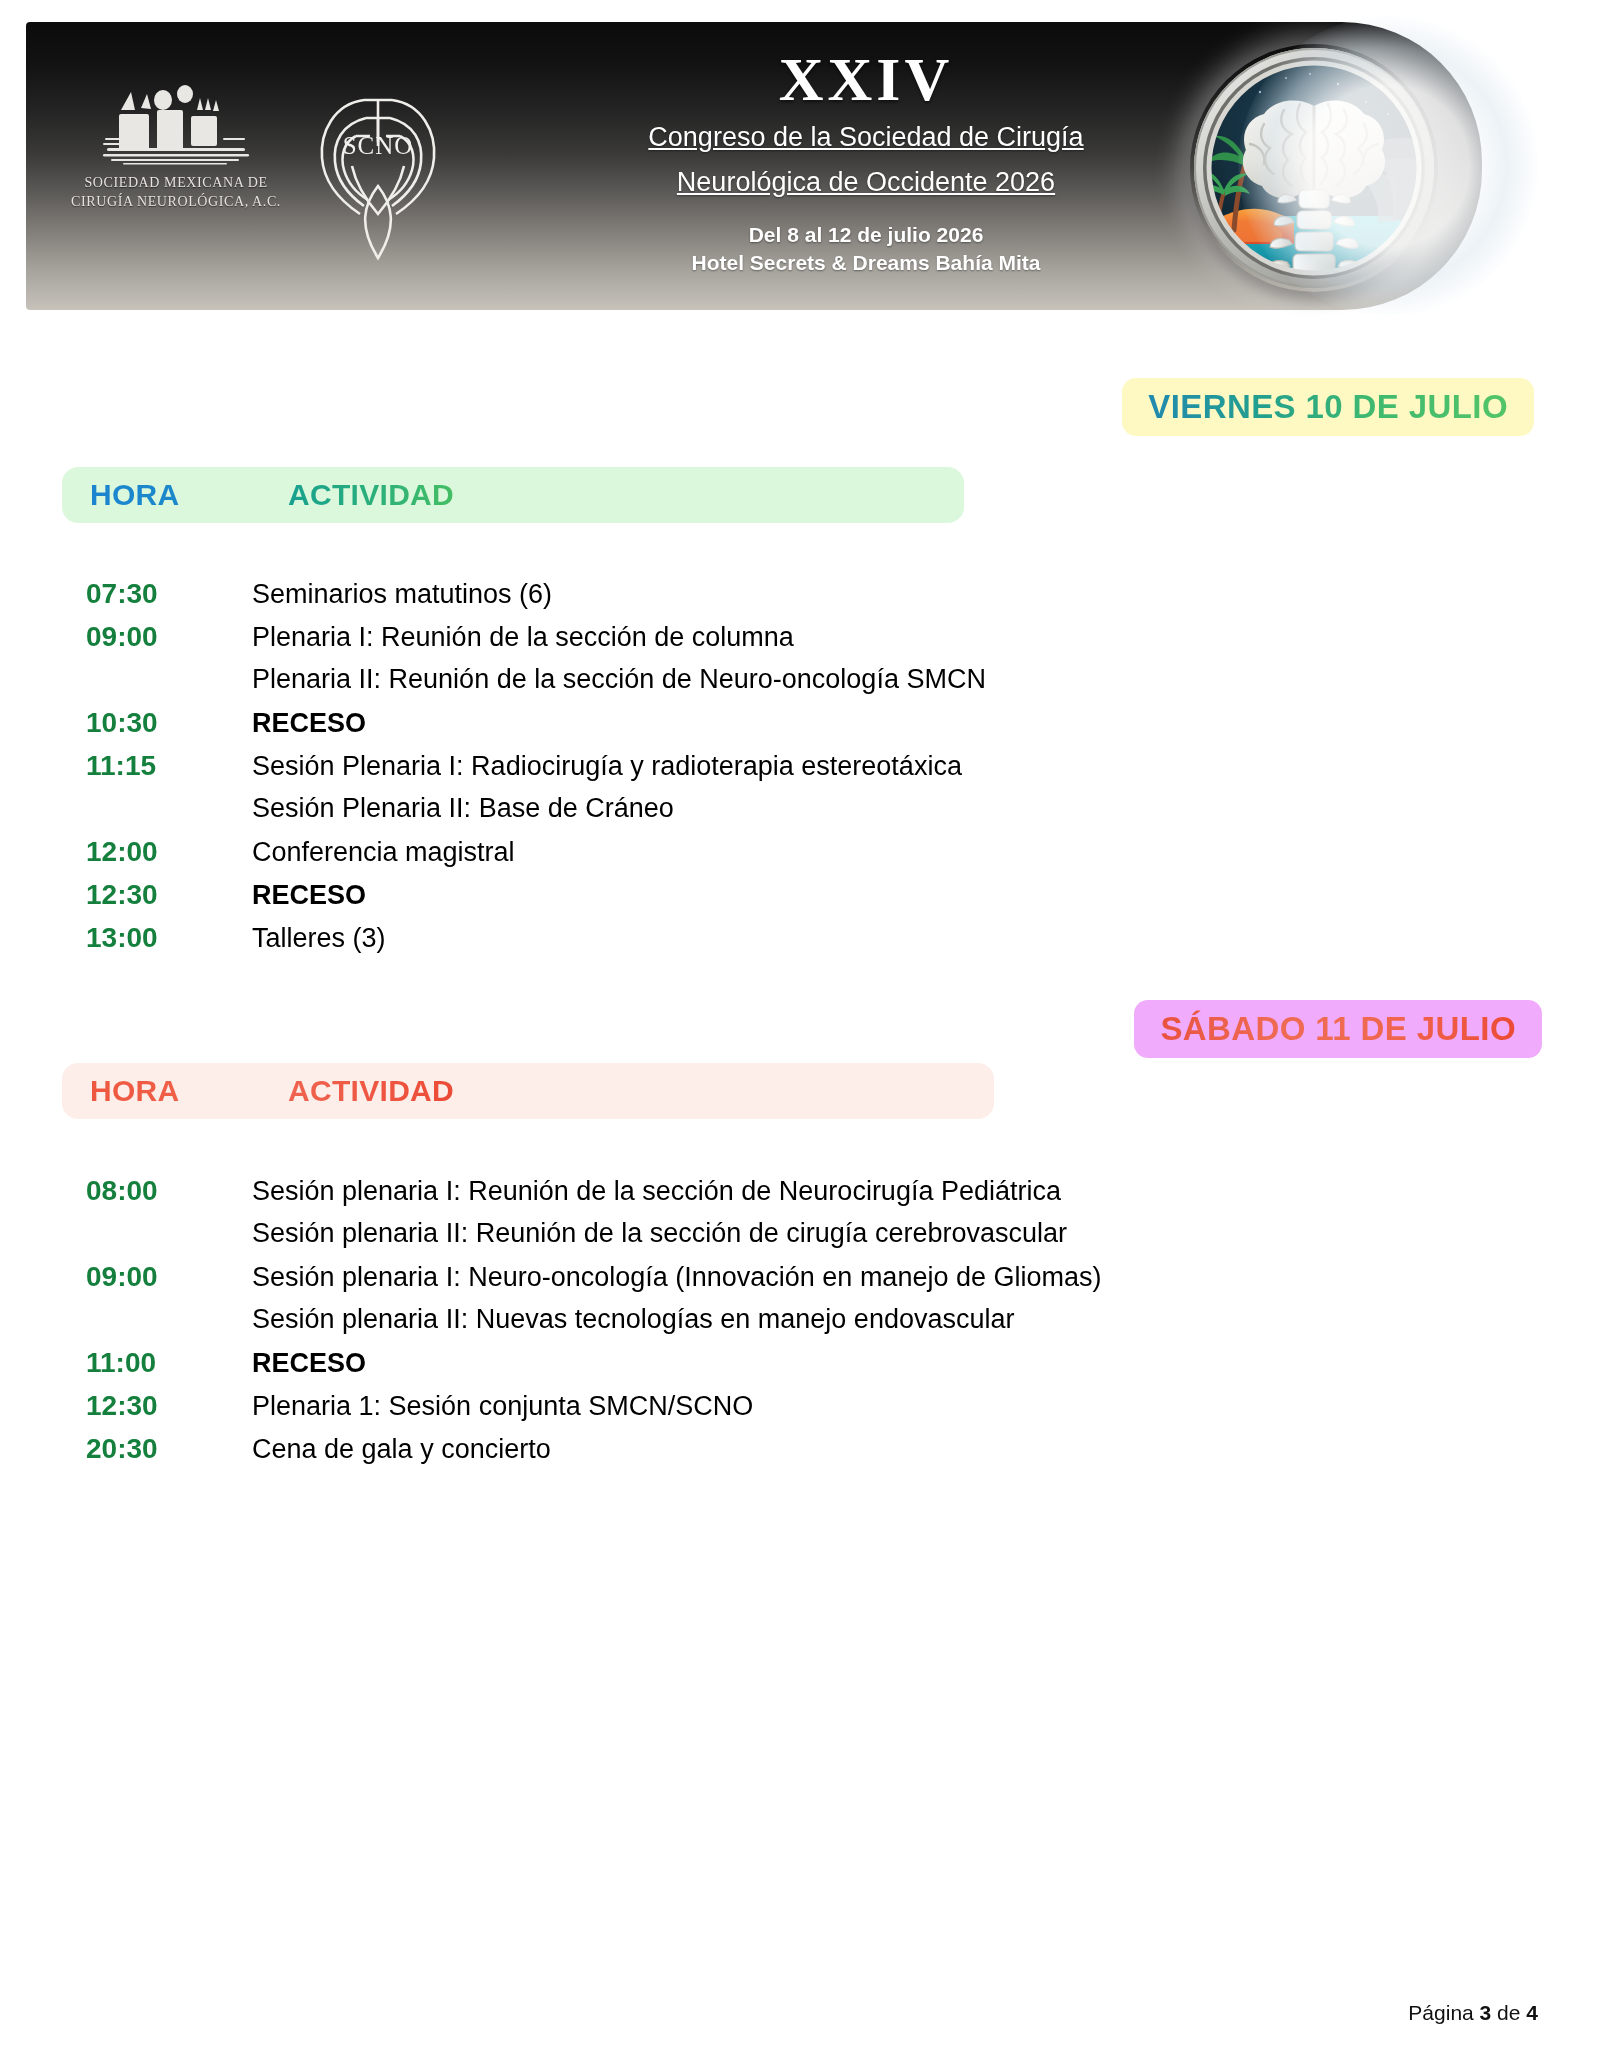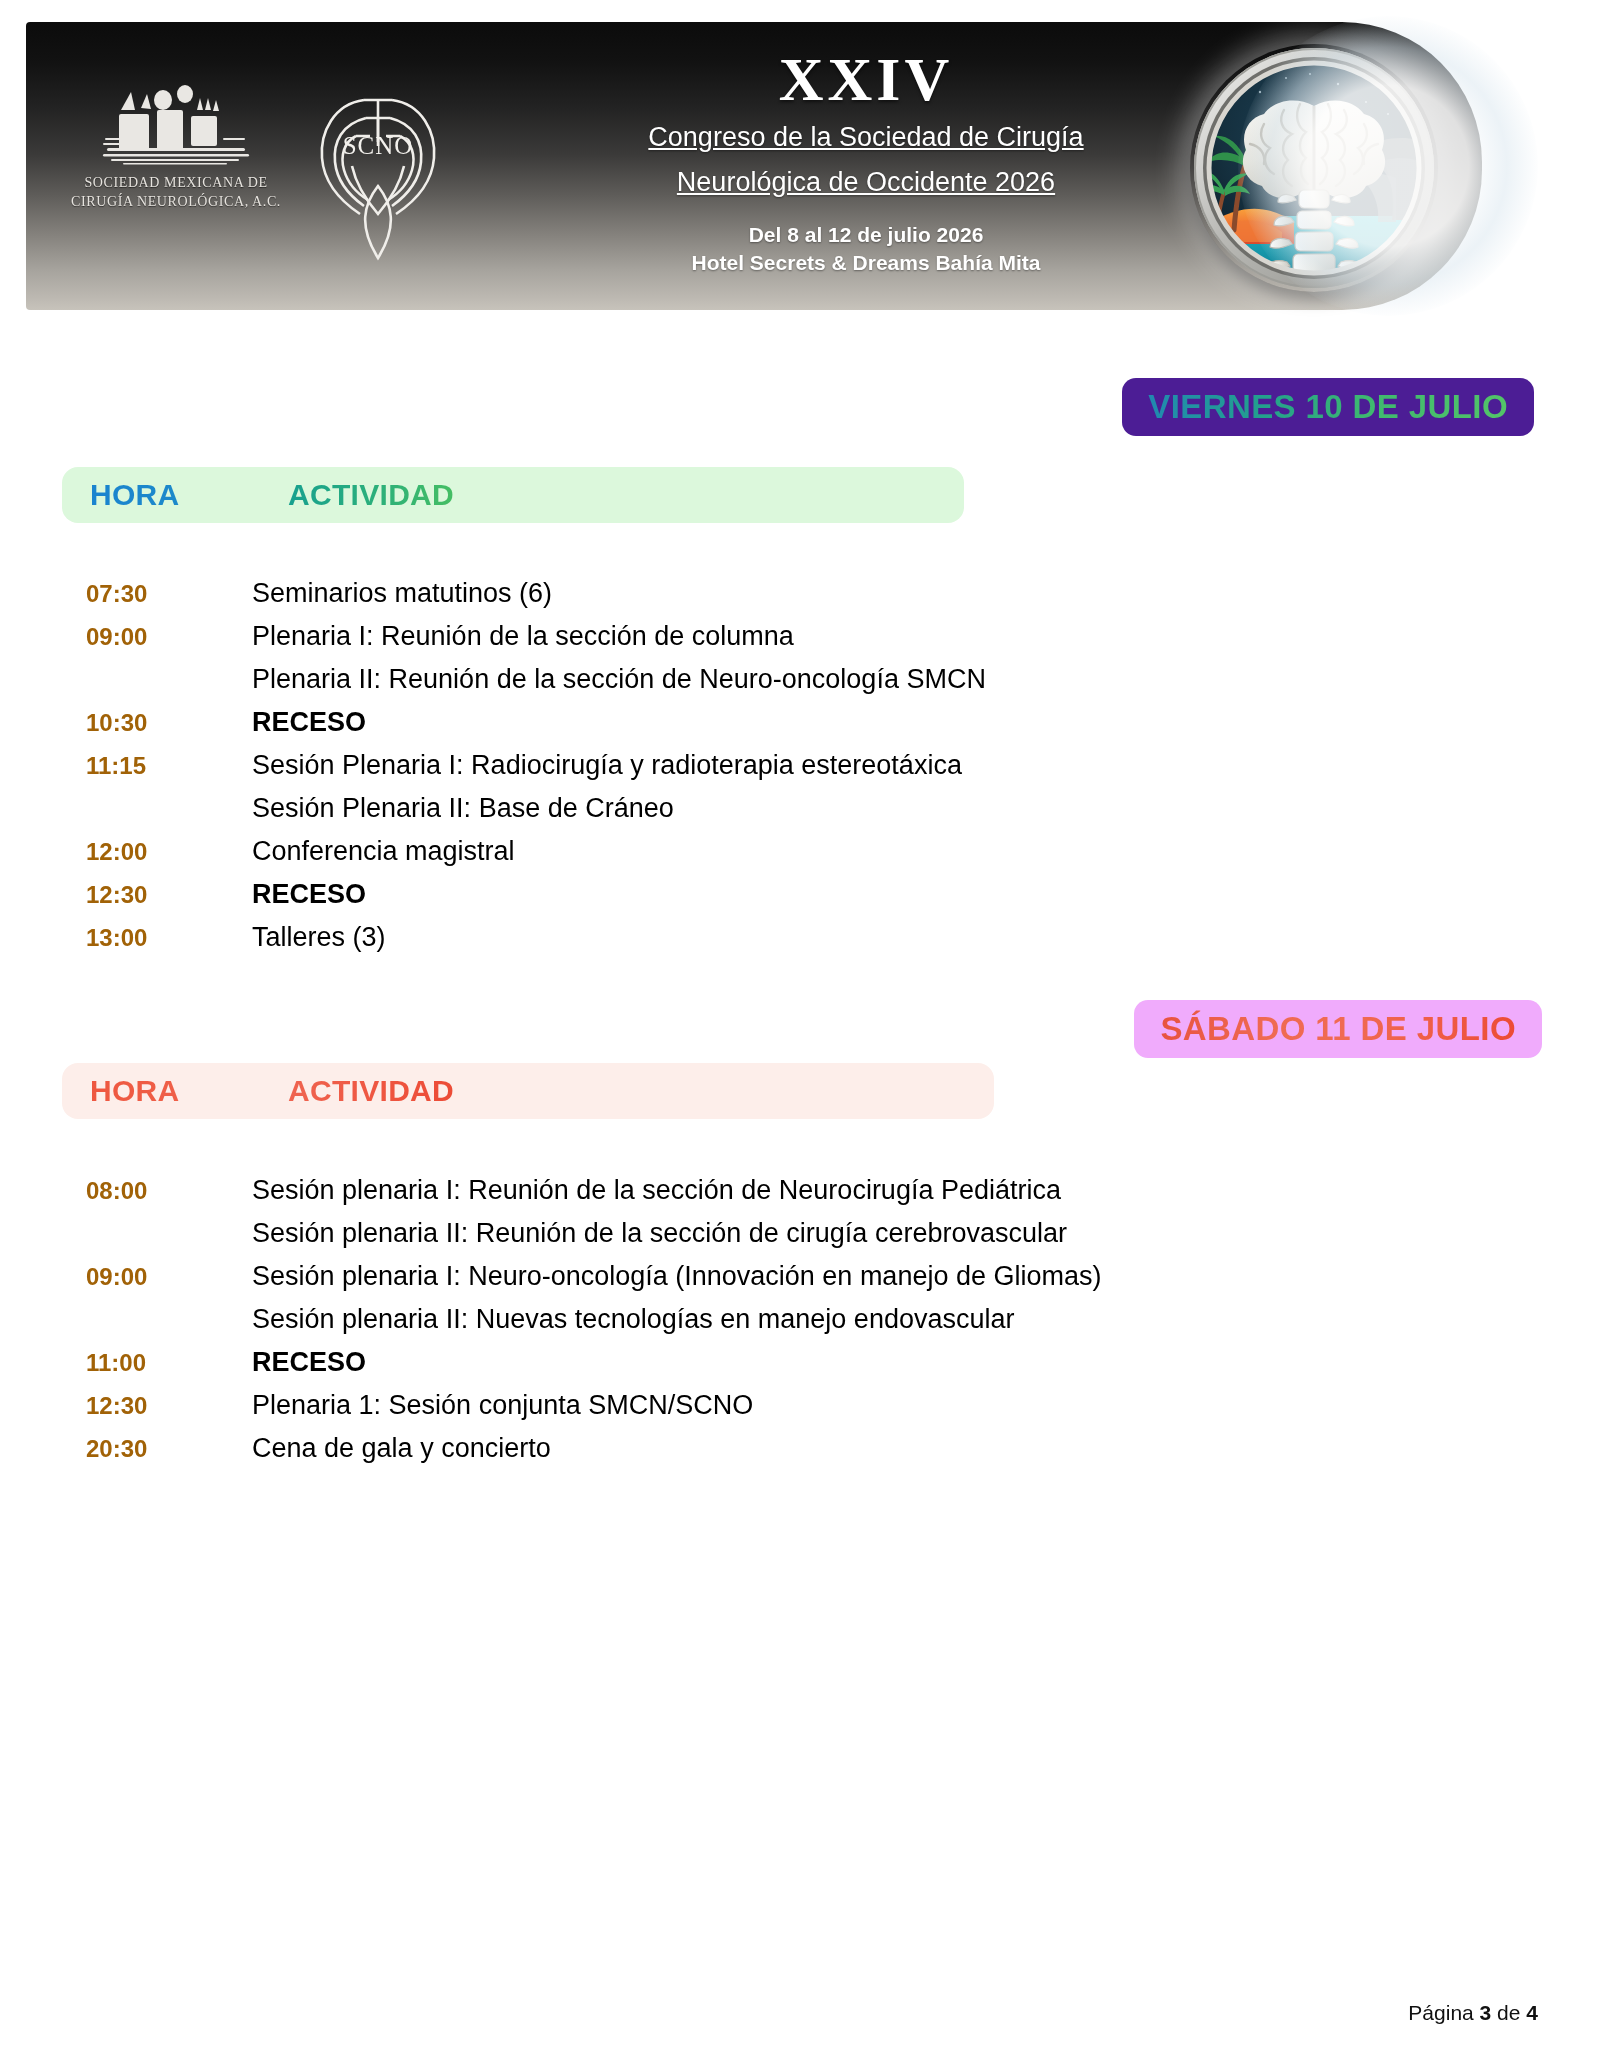--- a/index.html
+++ b/index.html
@@ -138,21 +138,21 @@
     align-items: center;
     padding: 0 26px;
     font-size: 33px;
     font-weight: 700;
     letter-spacing: 0.4px;
     white-space: nowrap;
   }
   .badge-viernes {
     right: 66px;
     top: 378px;
-    background: #4c1d95;
+    background: #fef9c3;
     text-align: right;
   }
   .badge-viernes .badge-text {
     background: linear-gradient(90deg, #2189b0 0%, #23a08d 32%, #3fb96f 62%, #53c468 100%);
     -webkit-background-clip: text;
     background-clip: text;
     color: transparent;
   }
   .badge-sabado {
     right: 58px;
@@ -229,23 +229,23 @@
   .schedule-saturday { top: 1175px; }
 
   .sched-row {
     display: flex;
     align-items: baseline;
     height: 43px;
   }
   .sched-time {
     width: 190px;
     flex: 0 0 190px;
-    font-size: 24px;
+    font-size: 28px;
     font-weight: 700;
-    color: #a16207;
+    color: #15803d;
     padding-left: 24px;
   }
   .sched-activity {
     font-size: 27px;
     color: #000;
     font-weight: 400;
     white-space: nowrap;
   }
   .sched-activity.bold { font-weight: 700; }
 

